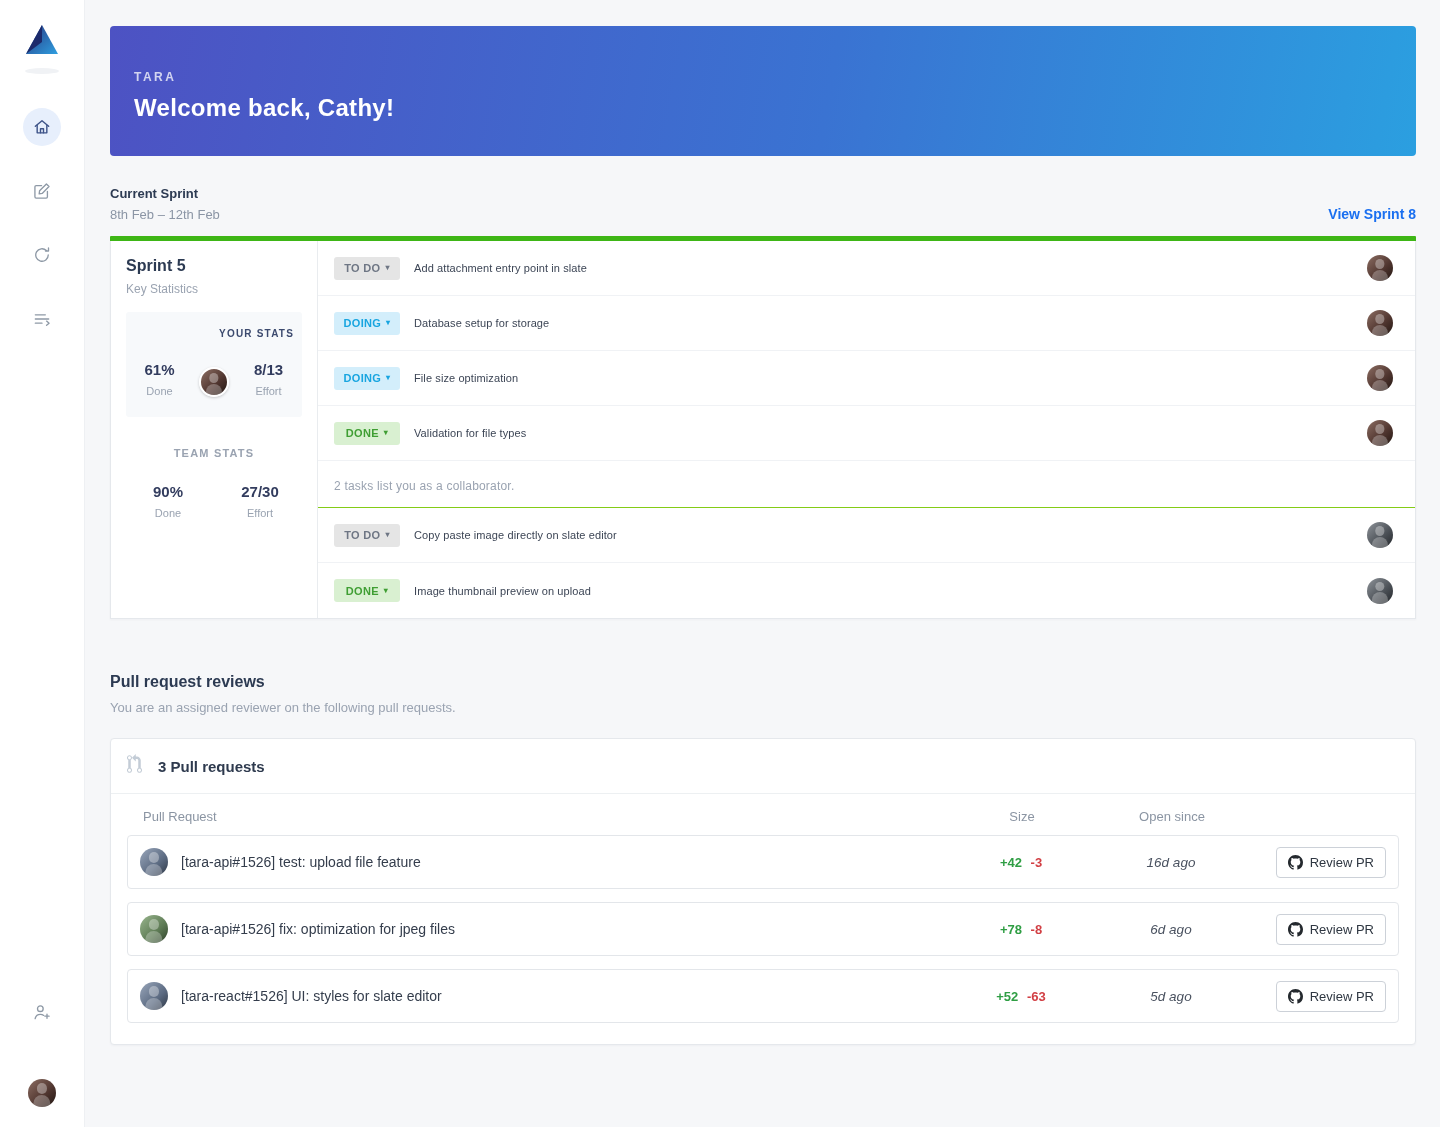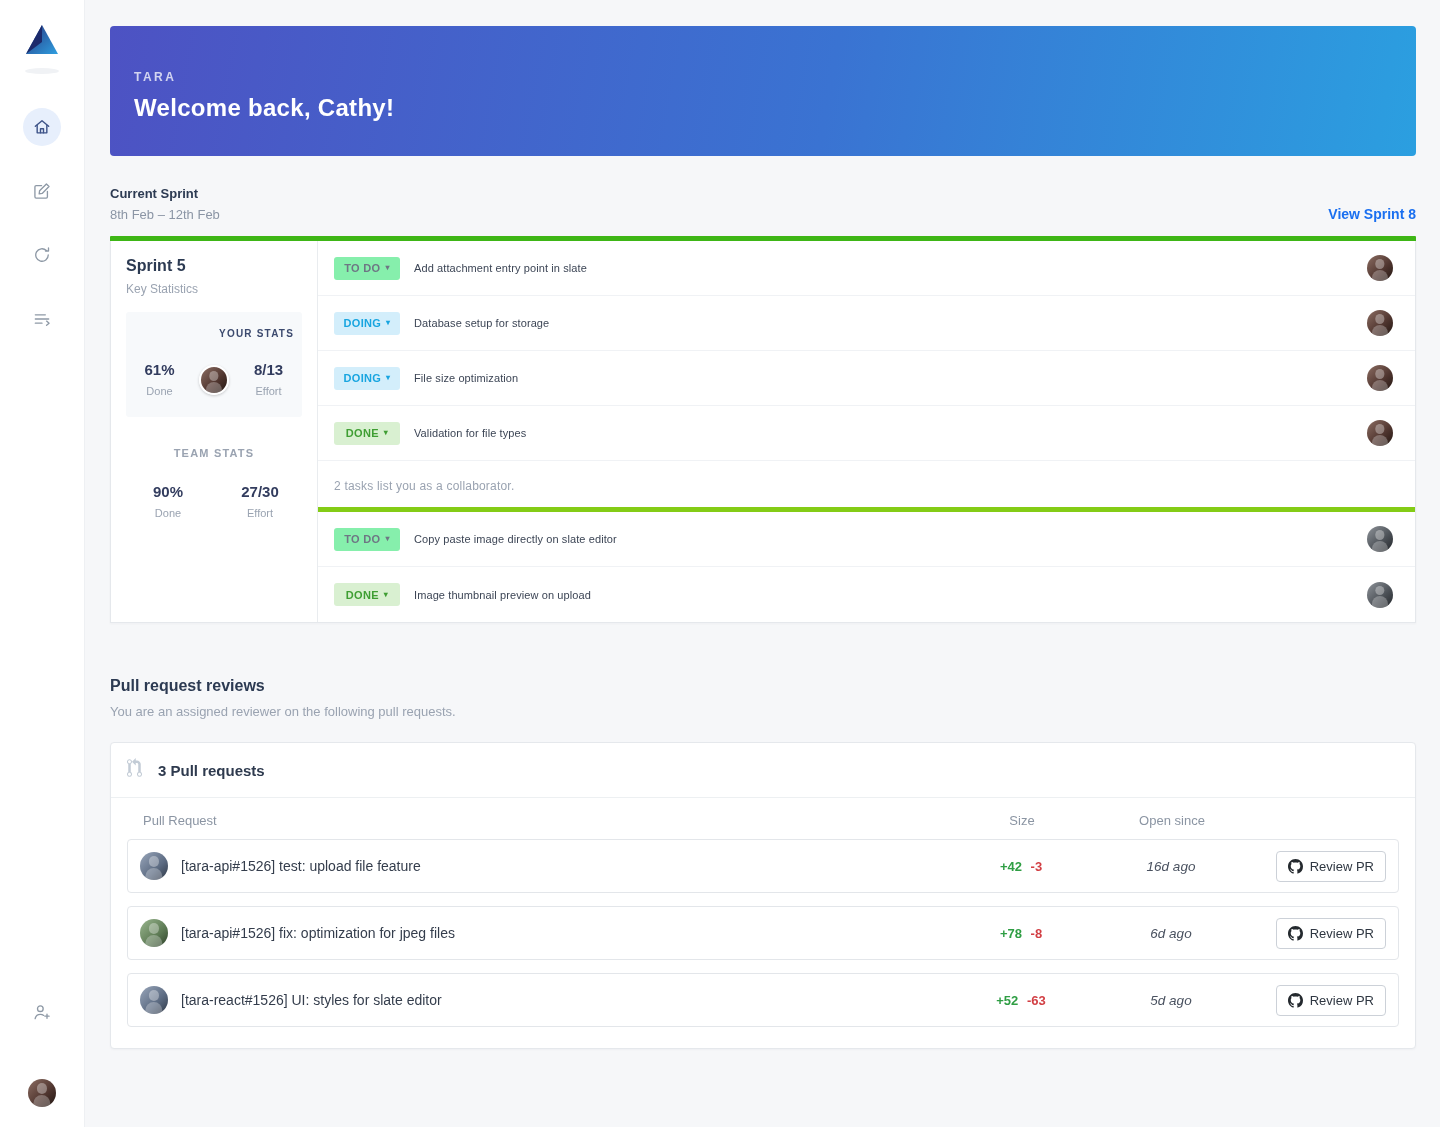--- a/index.html
+++ b/index.html
@@ -74,47 +74,47 @@
     box-shadow:0 1px 2px rgba(40,50,70,0.04);
   }
   .stats-col { width:207px; border-right:1px solid #e9ecef; padding:16px 15px; flex-shrink:0; }
   .stats-col h3 { font-size:16px; color:#2c3a52; }
   .stats-sub { font-size:12px; color:#9aa3b1; margin-top:7px; }
   .your-stats {
     background:#f7f9fb; border-radius:3px; margin-top:16px; padding:16px 8px 20px;
     text-align:center;
   }
   .your-stats-label { font-size:10px; font-weight:bold; letter-spacing:1.2px; color:#3c4a6e;text-align:right; }
-  .stat-row { display:flex; justify-content:center; align-items:center; gap:14px; margin-top:22px; }
+  .stat-row { display:flex; justify-content:center; align-items:flex-end; gap:14px; margin-top:22px; }
   .stat-group { width:52px; }
   .stat-num { font-size:15px; font-weight:bold; color:#323c5e; }
   .stat-lab { font-size:11px; color:#9aa3b1; margin-top:7px; }
   .stat-avatar { width:30px; height:30px; border:2px solid #fff; box-shadow:0 1px 3px rgba(0,0,0,0.2); margin-top:2px; }
   .team-stats { text-align:center; margin-top:30px; }
   .team-stats-label { font-size:11px; font-weight:bold; letter-spacing:1.2px; color:#9aa3b1; }
   .team-row { display:flex; justify-content:center; gap:40px; margin-top:24px; }
 
   
   .tasks-col { flex:1; min-width:0; }
   .tasks-head { padding:16px 16px 14px; border-bottom:1px solid #eef0f3; }
   .tasks-head h3 { font-size:16px; color:#2c3a52; }
   .tasks-note { font-size:12px; color:#9aa3b1; margin-top:8px; letter-spacing:0.2px; }
   .task-row {
     display:flex; align-items:center; height:55px; padding:0 22px 0 16px;
     border-bottom:1px solid #f0f2f5; background:#fff; cursor:pointer;
   }
   .task-row:last-child { border-bottom:none; }
-  .collab-note { padding:18px 16px 14px; font-size:12px; color:#9aa3b1; letter-spacing:0.2px; border-bottom:5px solid #84cc16; }
+  .collab-note { padding:18px 16px 14px; font-size:12px; color:#9aa3b1; letter-spacing:0.2px; border-bottom:1px solid #84cc16; }
   .badge {
     width:66px; height:23px; border-radius:3px;
     display:inline-flex; align-items:center; justify-content:center; gap:5px;
     font-size:11px; font-weight:bold; letter-spacing:0.3px; cursor:pointer; flex-shrink:0;
   }
   .badge .caret { font-size:8px; line-height:1; }
-  .badge.todo  { background:#86efac; color:#6e7684; }
+  .badge.todo  { background:#e5e5e5; color:#6e7684; }
   .badge.doing { background:#d3eefb; color:#18a5e0; }
   .badge.done  { background:#d9f0d1; color:#3f9e33; }
   .task-label { font-size:11px; color:#3c4555; margin-left:14px; letter-spacing:0.1px; }
   .task-avatar { width:26px; height:26px; margin-left:auto; }
 
   
   .pr-section-title { font-size:16px; font-weight:bold; color:#2c3a52; margin-top:54px; }
   .pr-section-sub { font-size:13px; color:#9aa3b1; margin-top:9px; }
   .pr-card {
     background:#fff; border:1px solid #e5e8ec; border-radius:4px; margin-top:23px;

